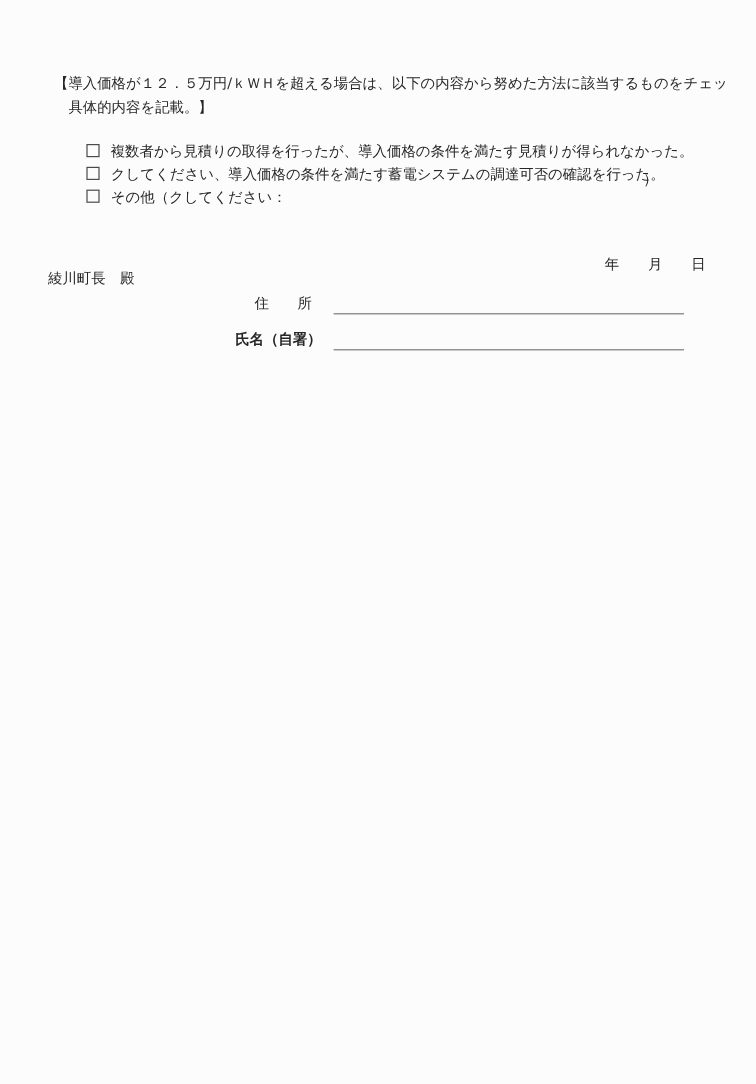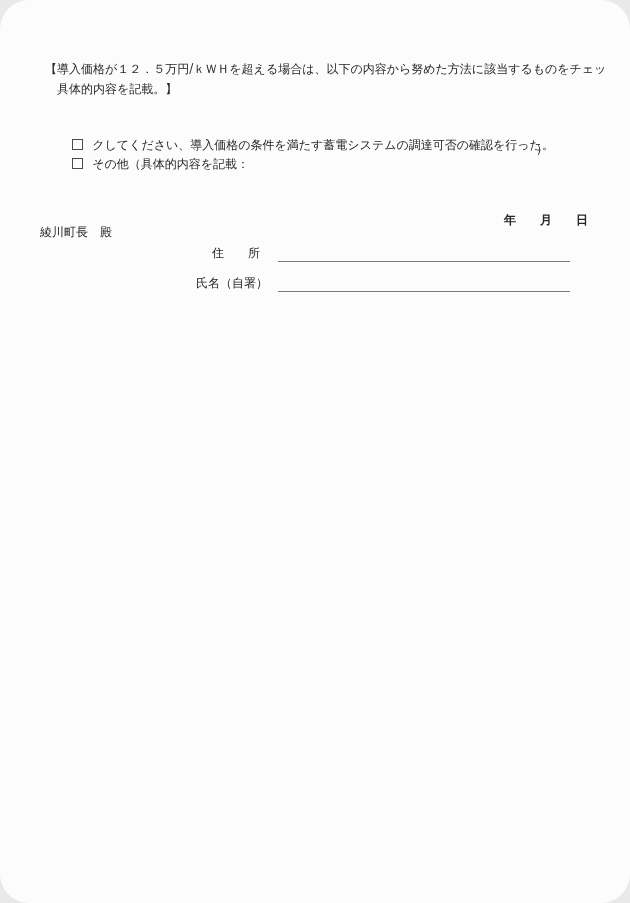--- a/index.html
+++ b/index.html
@@ -11,21 +11,20 @@
     position: relative;
     width: 630px;
     height: 903px;
     margin: 0 auto;
     background: #fcfcfd;
     font-family: "DejaVu Serif", "Liberation Serif", serif;
     font-size: 12px;
     line-height: 15px;
     color: #262626;
     overflow: hidden;
-    border-radius: 29px;
   }
   .abs {
     position: absolute;
     white-space: pre;
   }
   .check-row {
     position: absolute;
     left: 57px;
     white-space: pre;
   }
@@ -41,51 +40,53 @@
   .closing-paren {
     position: absolute;
     left: 479px;
     top: 0;
   }
   .date-line {
     position: absolute;
     top: 213px;
     right: 42px;
     white-space: pre;
-    font-weight: bold;
   }
   .fill-line {
     position: absolute;
     left: 278px;
     width: 292px;
     height: 14px;
     border-bottom: 1px solid #7a7a7a;
   }
 </style>
 </head>
 <body>
 
 <div class="page">
 
   <div class="abs" style="left:45px; top:62px;">【導入価格が１２．５万円/ｋＷＨを超える場合は、以下の内容から努めた方法に該当するものをチェッ</div>
   <div class="abs" style="left:57px; top:82px;">具体的内容を記載。】</div>
 
+  <div class="check-row" style="top:104px;">
+    <span class="checkbox"></span><span>複数者から見積りの取得を行ったが、導入価格の条件を満たす見積りが得られなかった。</span>
+  </div>
 
   <div class="check-row" style="top:123px;">
     <span class="checkbox"></span><span>クしてください、導入価格の条件を満たす蓄電システムの調達可否の確認を行った。</span>
   </div>
 
   <div class="check-row" style="top:142px;">
-    <span class="checkbox"></span><span>その他（具体的内容を記載：</span>
+    <span class="checkbox"></span><span>その他（クしてください：</span>
     <span class="closing-paren">）</span>
   </div>
 
   <div class="date-line">年　　月　　日</div>
 
   <div class="abs" style="left:40px; top:225px;">綾川町長　殿</div>
 
   <div class="abs" style="left:212px; top:246px;">住　　所</div>
   <div class="fill-line" style="top:247px;"></div>
 
-  <div class="abs" style="left:196px; top:276px;">氏名（自署）</div>
+  <div class="abs" style="left:196px; top:276px;font-weight:bold;">氏名（自署）</div>
   <div class="fill-line" style="top:277px;"></div>
 
 </div>
 
 </body></html>

